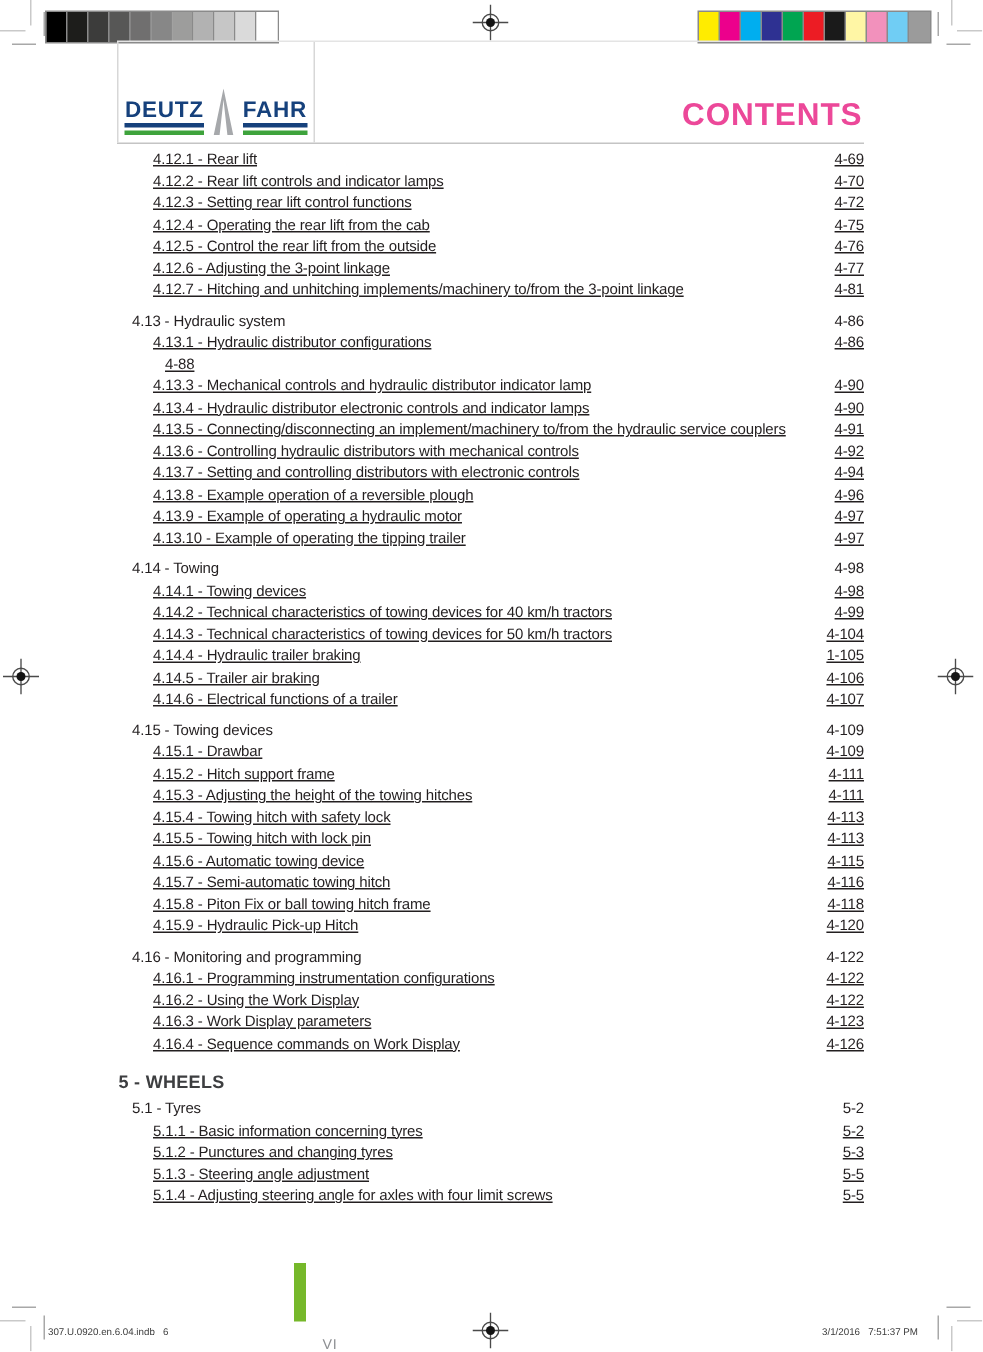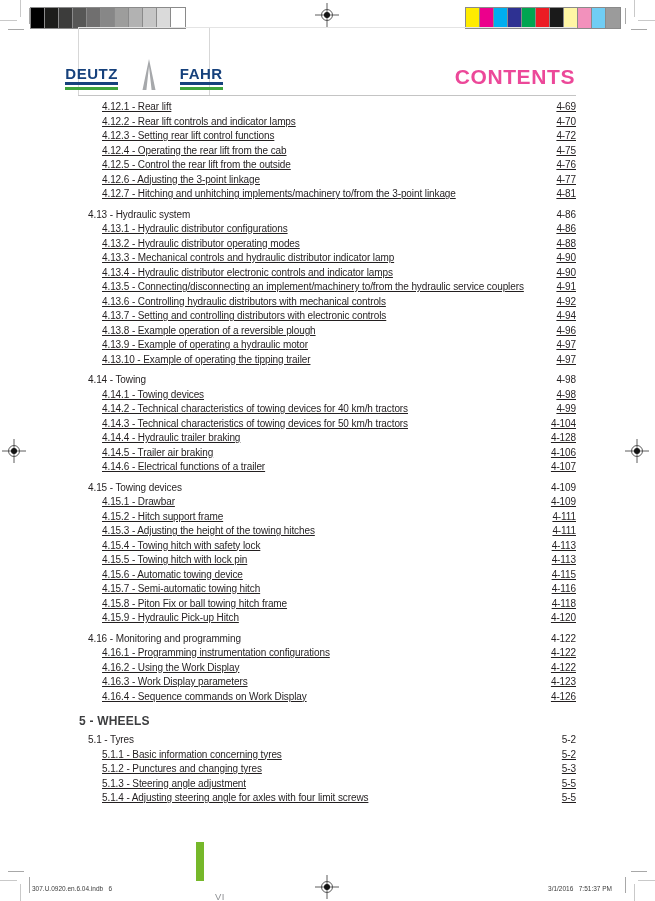--- a/index.html
+++ b/index.html
@@ -18,21 +18,21 @@
   .calbar { position:absolute; top:7px; height:22px; display:flex; border:1px solid #8a8a8a; }
   .cal-cell { width:14px; height:100%; border-right:1px solid #8a8a8a; }
   .cal-cell:last-child { border-right:none; }
 
   
   .header-band { position:absolute; left:78px; top:27px; width:498px; height:69px;
                  border-top:1px solid #e4e4e4; border-bottom:1px solid #c4c4c4; }
   .logo-box { position:absolute; left:0; top:0; width:132px; height:100%;
               border-left:1px solid #d7d7d7; border-right:1px solid #d7d7d7;
               display:flex; align-items:flex-end; justify-content:center; padding-bottom:5px; }
-  .logo { display:flex; align-items:flex-end; gap:21px; }
+  .logo { display:flex; align-items:flex-end; gap:3px; }
   .logo-word { display:flex; flex-direction:column; }
   .logo-word .word { font-size:15px; font-weight:800; letter-spacing:0.5px; line-height:15px; }
   .bar { height:3px; margin-top:1px; }
   .bar.green { height:3px; margin-top:2px; }
   .logo-mark { display:block; margin-bottom:-1px; }
   .page-title { position:absolute; right:1px; bottom:6px; font-size:21px; font-weight:bold;
                 color:#ec4899; letter-spacing:0.6px; }
 
   
   .toc { position:absolute; left:78px; top:100px; width:498px; color:#231f20; }
@@ -183,21 +183,20 @@
       </div>
       <div class="toc-row lvl1 group-start">
         <span class="toc-title">4.13 - Hydraulic system</span>
         <span class="toc-page">4-86</span>
       </div>
       <div class="toc-row lvl2">
         <span class="toc-title">4.13.1 - Hydraulic distributor configurations</span>
         <span class="toc-page">4-86</span>
       </div>
       <div class="toc-row lvl2">
-        <span class="toc-title">4.13.2 - Hydraulic distributor operating modes</span>
         <span class="toc-page">4-88</span>
       </div>
       <div class="toc-row lvl2">
         <span class="toc-title">4.13.3 - Mechanical controls and hydraulic distributor indicator lamp</span>
         <span class="toc-page">4-90</span>
       </div>
       <div class="toc-row lvl2">
         <span class="toc-title">4.13.4 - Hydraulic distributor electronic controls and indicator lamps</span>
         <span class="toc-page">4-90</span>
       </div>
@@ -236,21 +235,21 @@
       <div class="toc-row lvl2">
         <span class="toc-title">4.14.2 - Technical characteristics of towing devices for 40 km/h tractors</span>
         <span class="toc-page">4-99</span>
       </div>
       <div class="toc-row lvl2">
         <span class="toc-title">4.14.3 - Technical characteristics of towing devices for 50 km/h tractors</span>
         <span class="toc-page">4-104</span>
       </div>
       <div class="toc-row lvl2">
         <span class="toc-title">4.14.4 - Hydraulic trailer braking</span>
-        <span class="toc-page">4-128</span>
+        <span class="toc-page">1-105</span>
       </div>
       <div class="toc-row lvl2">
         <span class="toc-title">4.14.5 - Trailer air braking</span>
         <span class="toc-page">4-106</span>
       </div>
       <div class="toc-row lvl2">
         <span class="toc-title">4.14.6 - Electrical functions of a trailer</span>
         <span class="toc-page">4-107</span>
       </div>
       <div class="toc-row lvl1 group-start">

